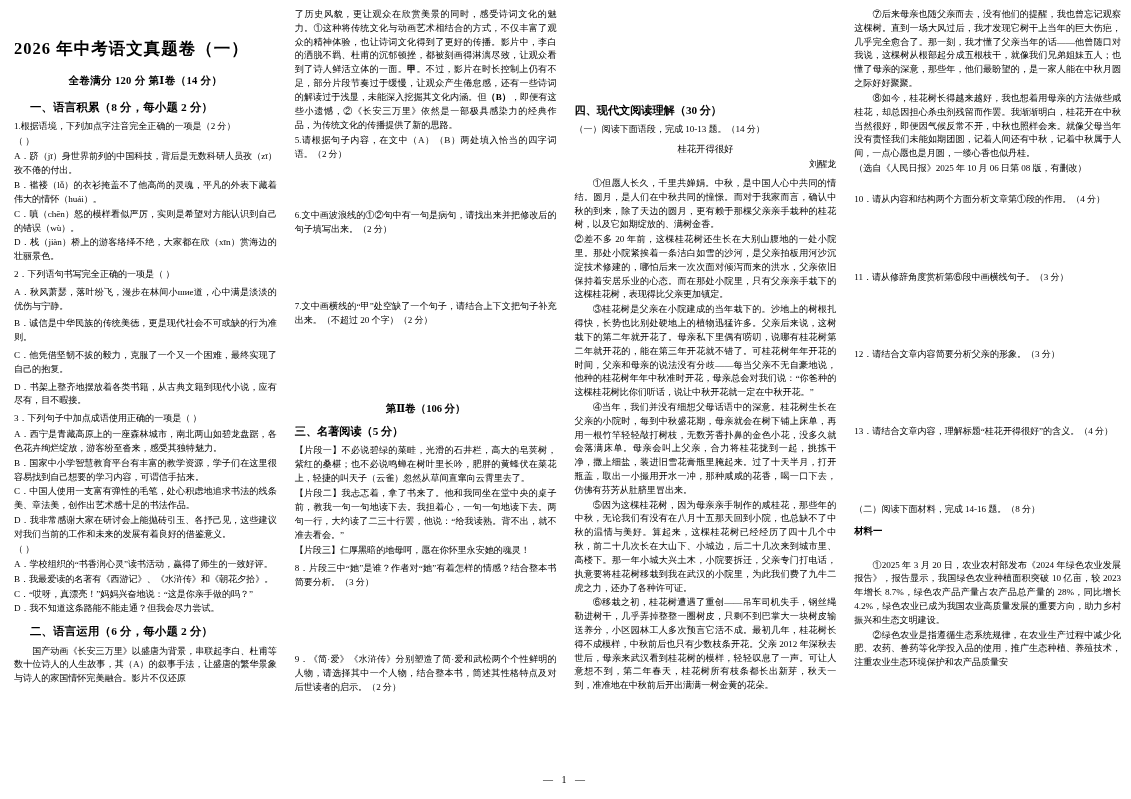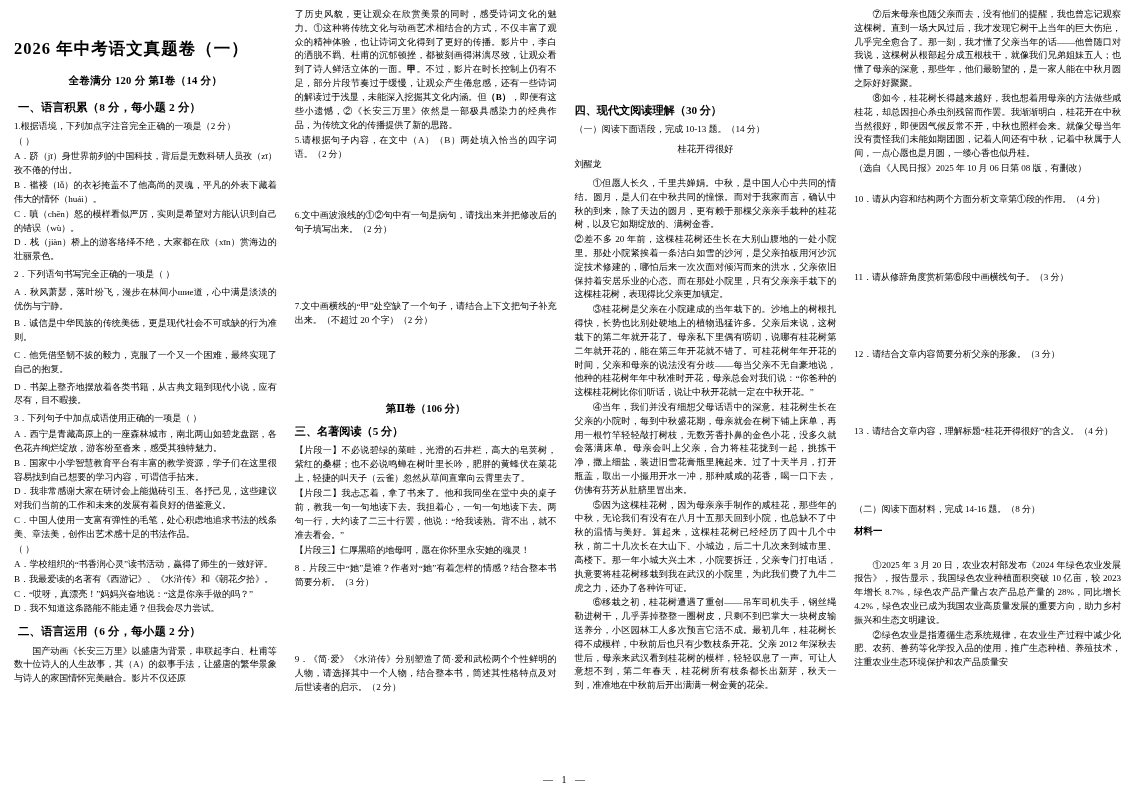--- a/index.html
+++ b/index.html
@@ -48,41 +48,41 @@
   .subtitle{
     font-weight:bold;
     font-size:10.6px;
     text-align:center;
     margin:0 0 9px 0;
     letter-spacing:0.3px;
   }
   .sec-head{
     font-weight:bold;
     font-size:11.4px;
-    margin:7px 0 4px 4px;
+    margin:7px 0 4px 16px;
     letter-spacing:0.2px;
   }
   .vol-head{
     font-weight:bold;
     font-size:10.6px;
     text-align:center;
     margin:10px 0 6px 0;
   }
   .big-sec{
     font-weight:bold;
     font-size:11.2px;
     margin:6px 0 4px 0;
   }
   .art-title{
     text-align:center;
     font-size:9.4px;
     margin:5px 0 2px 0;
   }
   .art-author{
-    text-align:left;
+    text-align:right;
     font-size:9.1px;
     margin:0 0 5px 0;
   }
   .sub-sec{
     font-size:9.1px;
     margin:3px 0 3px 0;
   }
   .mat-head{
     font-weight:bold;
     font-size:9.4px;
@@ -133,22 +133,22 @@
 
       <p class="q">2．下列语句书写完全正确的一项是（    ）</p>
       <p class="q">A．秋风萧瑟，落叶纷飞，漫步在林间小шие道，心中满是淡淡的优伤与宁静。</p>
       <p class="q">B．诚信是中华民族的传统美德，更是现代社会不可或缺的行为准则。</p>
       <p class="q">C．他凭借坚韧不拔的毅力，克服了一个又一个困难，最终实现了自己的抱复。</p>
       <p class="q">D．书架上整齐地摆放着各类书籍，从古典文籍到现代小说，应有尽有，目不暇接。</p>
 
       <p class="q">3．下列句子中加点成语使用正确的一项是（    ）</p>
       <p class="opt">A．西宁是青藏高原上的一座森林城市，南北两山如碧龙盘踞，各色花卉绚烂绽放，游客纷至沓来，感受其独特魅力。</p>
       <p class="opt">B．国家中小学智慧教育平台有丰富的教学资源，学子们在这里很容易找到自己想要的学习内容，可谓信手拈来。</p>
+      <p class="opt">C．中国人使用一支富有弹性的毛笔，处心积虑地追求书法的线条美、章法美，创作出艺术感十足的书法作品。</p>
       <p class="opt">D．我非常感谢大家在研讨会上能抛砖引玉、各抒己见，这些建议对我们当前的工作和未来的发展有着良好的借鉴意义。</p>
-      <p class="opt">C．中国人使用一支富有弹性的毛笔，处心积虑地追求书法的线条美、章法美，创作出艺术感十足的书法作品。</p>
 
       <p class="p">（    ）</p>
       <p class="opt">A．学校组织的“书香润心灵”读书活动，赢得了师生的一致好评。</p>
       <p class="opt">B．我最爱读的名著有《西游记》、《水浒传》和《朝花夕拾》。</p>
       <p class="opt">C．“哎呀，真漂亮！”妈妈兴奋地说：“这是你亲手做的吗？”</p>
       <p class="opt">D．我不知道这条路能不能走通？但我会尽力尝试。</p>
 
       <div class="sec-head">二、语言运用（6 分，每小题 2 分）</div>
       <p class="ind">国产动画《长安三万里》以盛唐为背景，串联起李白、杜甫等数十位诗人的人生故事，其（A）的叙事手法，让盛唐的繁华景象与诗人的家国情怀完美融合。影片不仅还原</p>
     </div>

